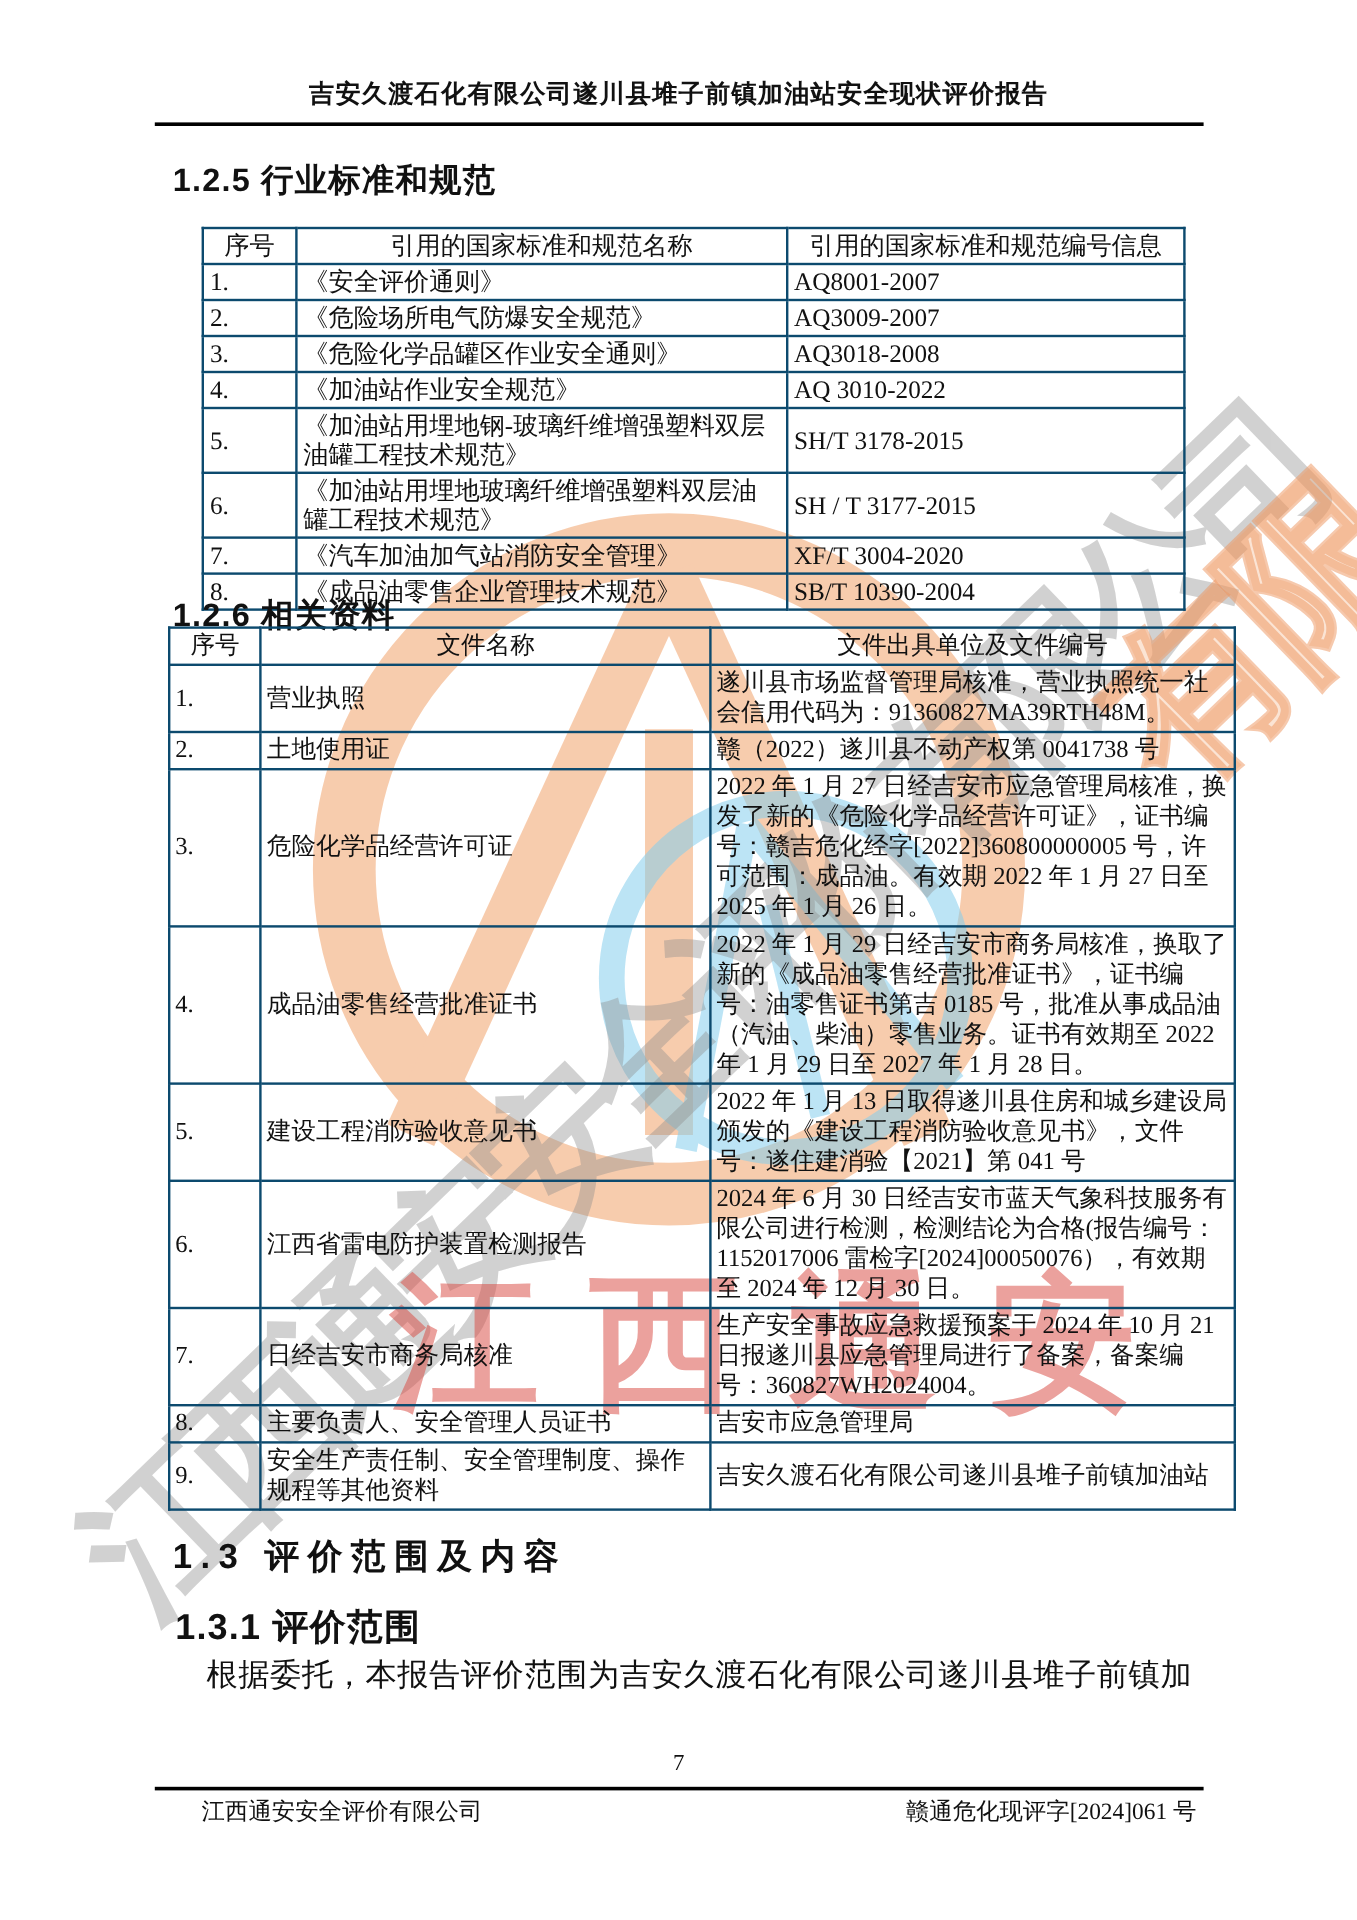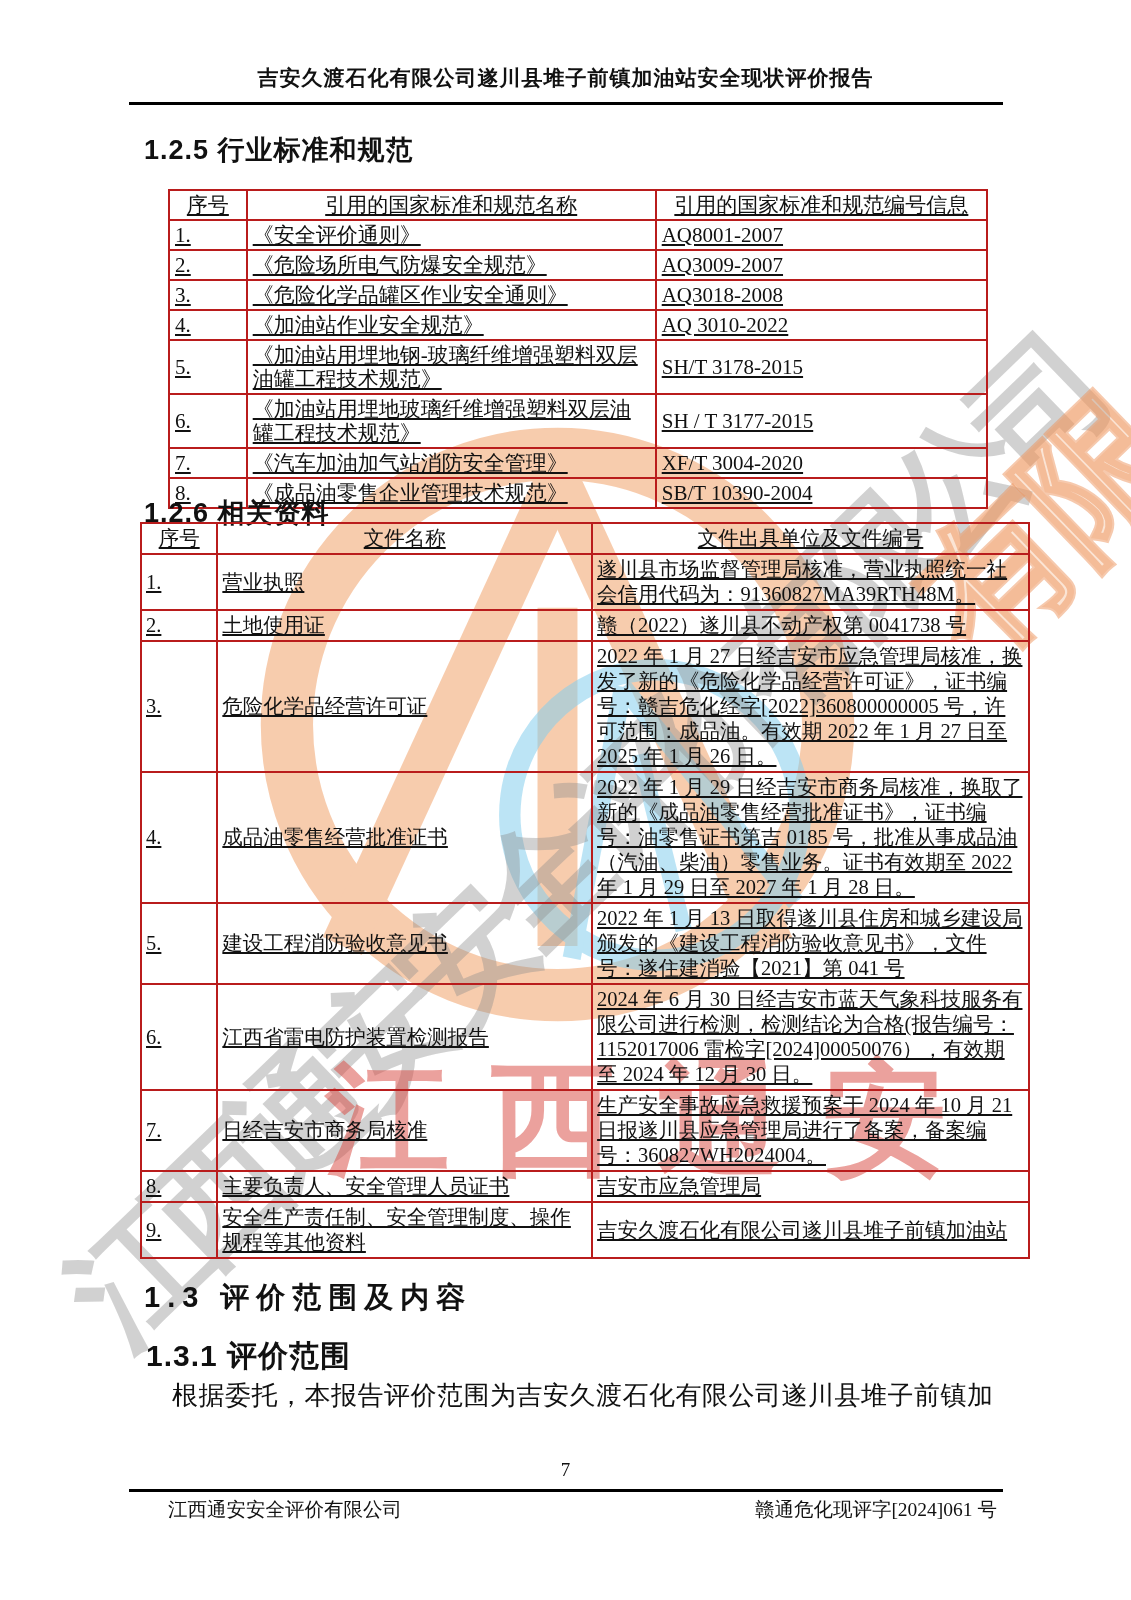--- a/index.html
+++ b/index.html
@@ -47,22 +47,22 @@
   #h125{left:144px;top:132px;}
   #h126{left:144px;top:495px;}
   #h131{left:146px;top:1336px;font-size:30px;}
   #h13{
     position:absolute;left:144px;top:1278px;font-family:Liberation Sans, sans-serif;
     font-weight:bold;font-size:29px;letter-spacing:7px;white-space:nowrap;
   }
 
   table.tbl{border-collapse:collapse;table-layout:fixed;position:absolute;background:transparent;}
   table.tbl th, table.tbl td{
-    border:2px solid #b91c1c;vertical-align:middle;
-    padding:2px 5px;word-break:break-word;text-decoration:underline;
+    border:2px solid #0c4a6e;vertical-align:middle;
+    padding:2px 5px;word-break:break-word;
   }
   #standards-table{left:168px;top:189px;width:820px;font-size:21px;}
   #standards-table th,#standards-table td{line-height:24px;}
   #documents-table{left:140px;top:522px;width:890px;font-size:20.5px;}
   #documents-table th,#documents-table td{line-height:25px;padding:2px 4px;}
   table.tbl th{font-weight:normal;}
   td.note-cell{text-align:center;}
 
   .para{
     position:absolute;left:120px;top:1378px;width:890px;

